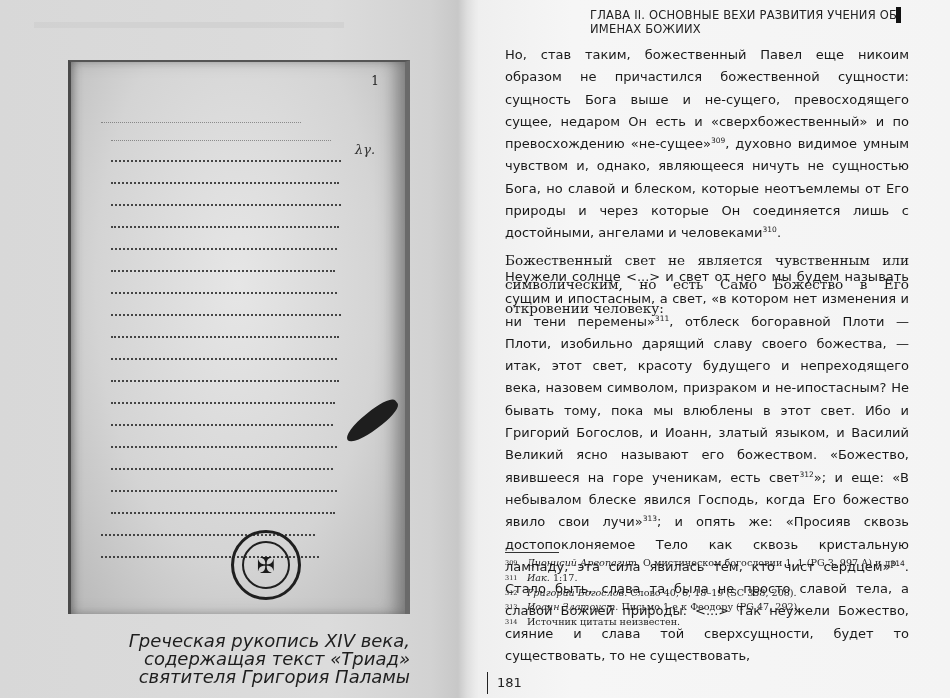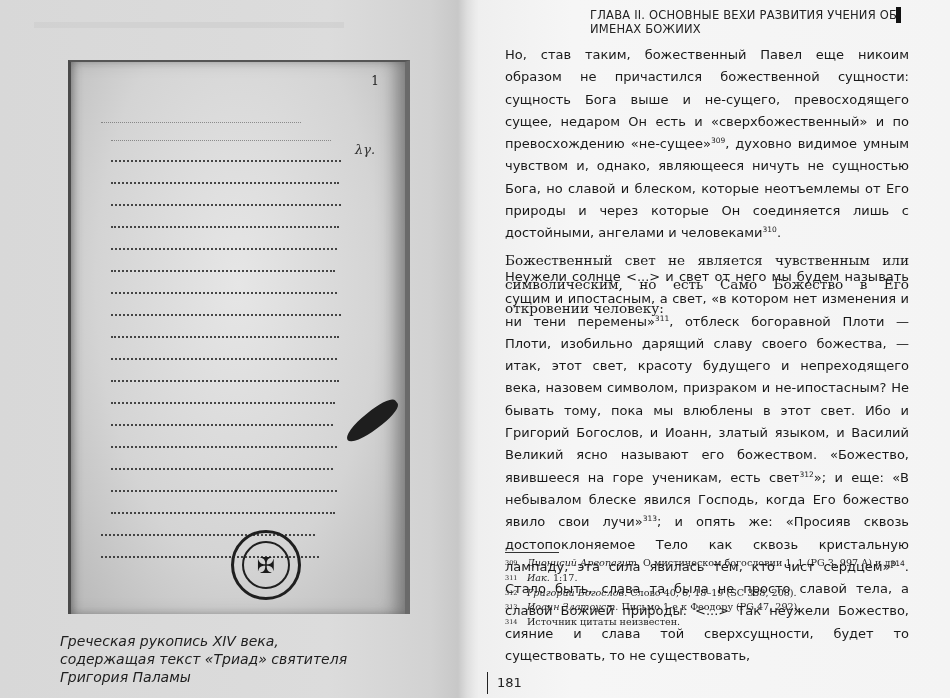--- a/index.html
+++ b/index.html
@@ -59,22 +59,22 @@
     box-sizing:border-box;
   }
   .ms-seal .inner {
     position:absolute; left:8px; top:8px; right:8px; bottom:8px;
     border-radius:50%; border:2px solid #1f1f1f;
     display:flex; align-items:center; justify-content:center;
     font-size:22px; color:#1a1a1a;
   }
   .caption {
     position:absolute; left:60px; top:632px; width:350px;
-    text-align:left; font-family:"DejaVu Sans", sans-serif;
-    font-style:italic; font-size:14px; line-height:18px; color:#1e1e1e;
+    text-align:right; font-family:"DejaVu Sans", sans-serif;
+    font-style:italic; font-size:18px; line-height:18px; color:#1e1e1e;
   }
   
   .running-head {
     position:absolute; left:590px; top:8px;
     font-size:11.5px; letter-spacing:0.2px; color:#222;
     font-family:"DejaVu Sans", sans-serif;
   }
   .running-head-bar {
     position:absolute; left:896px; top:7px; width:5px; height:16px; background:#111;
   }

